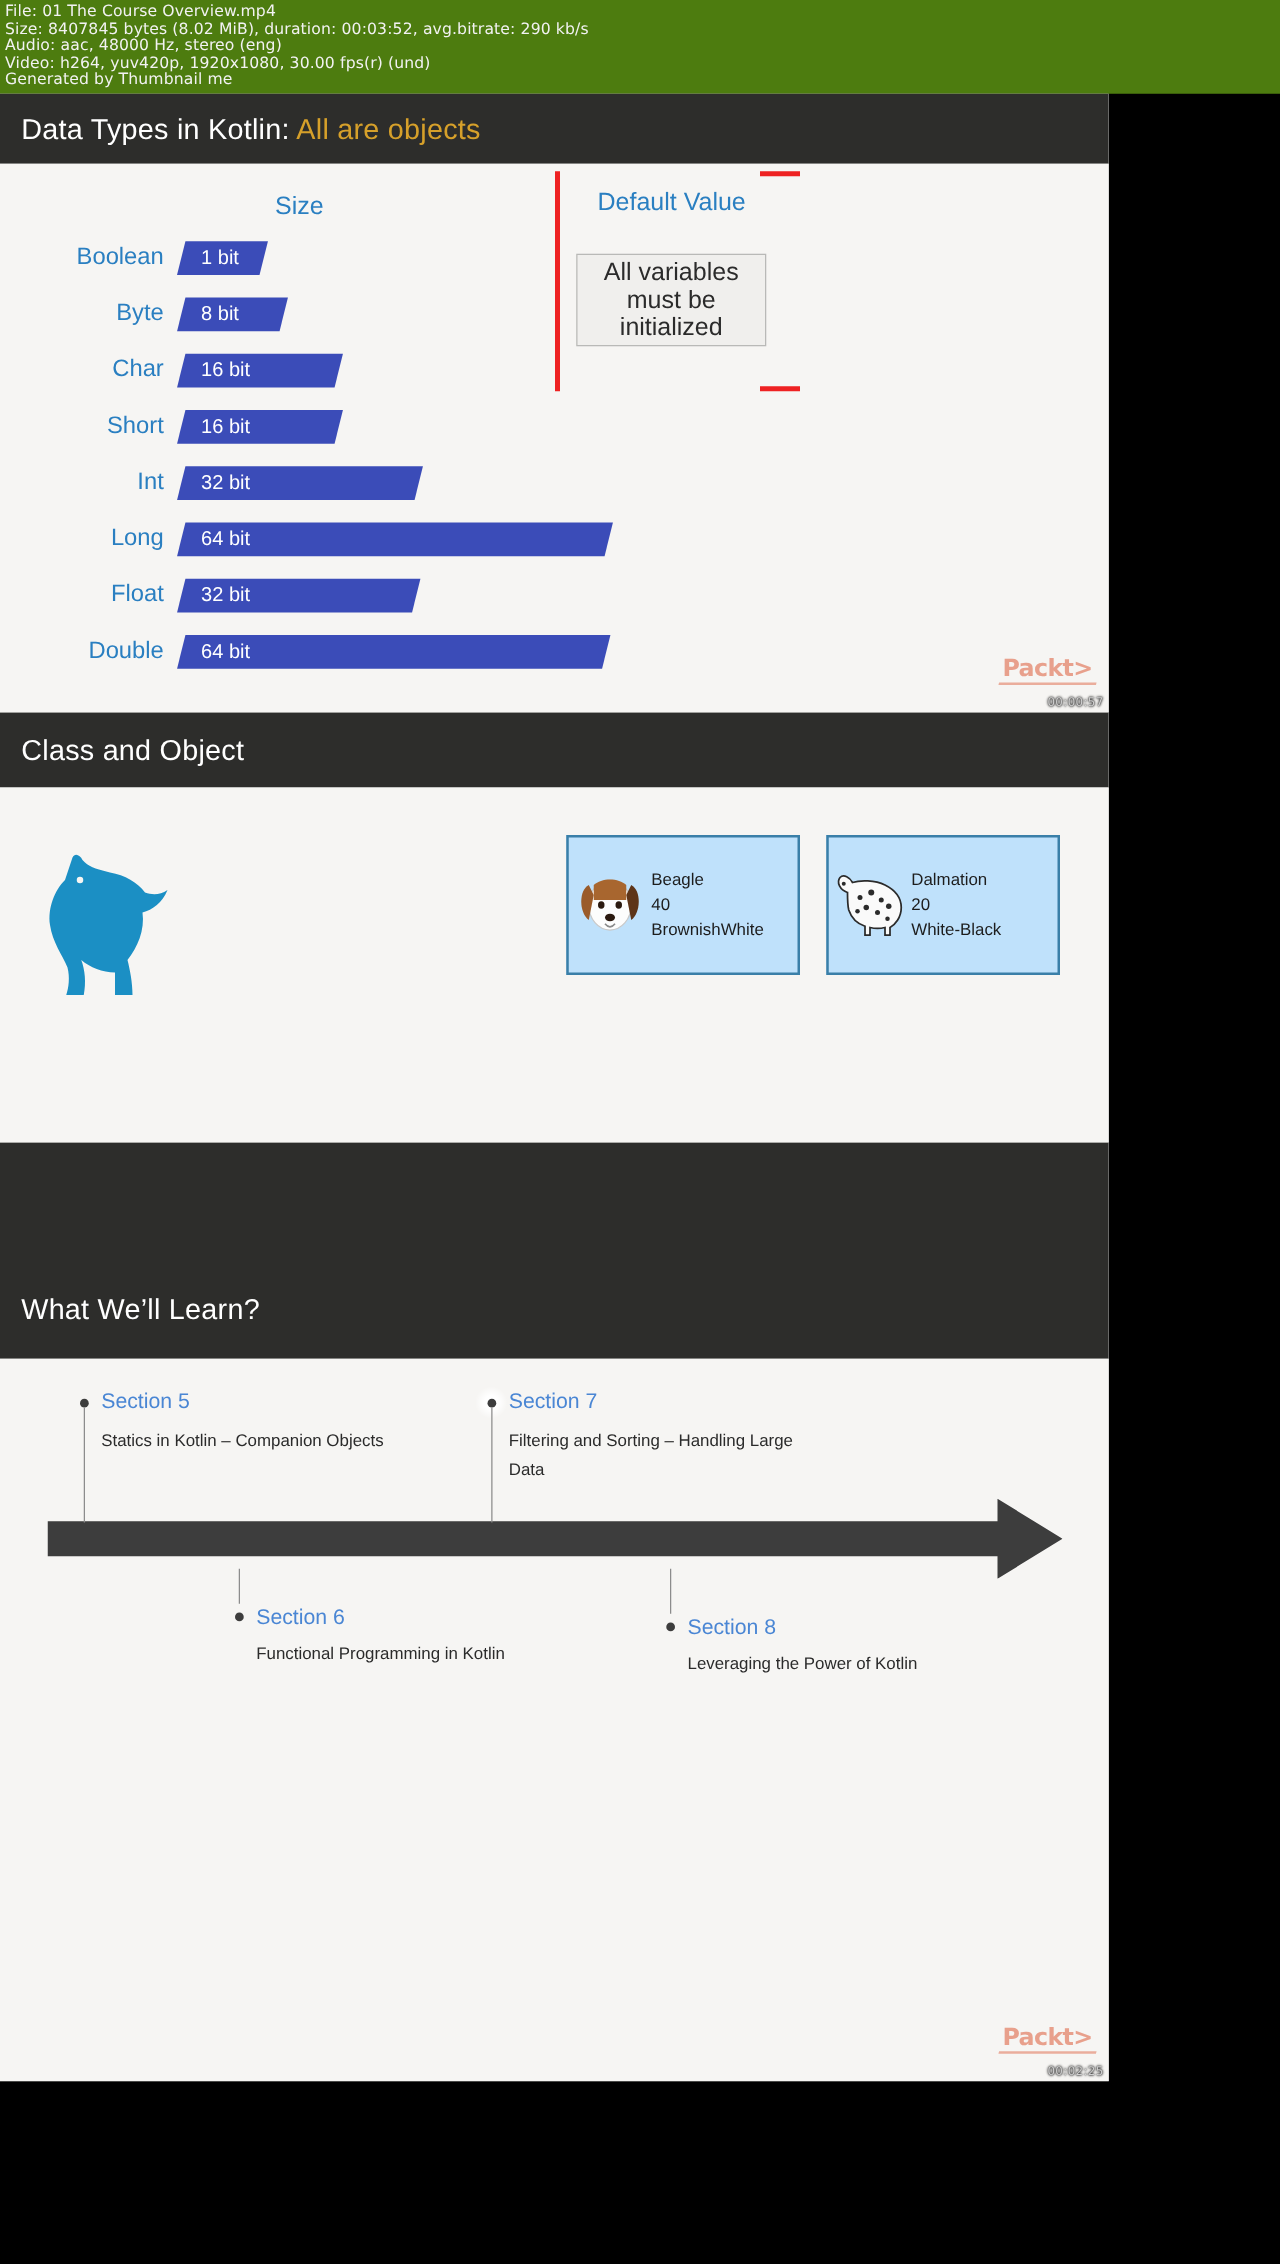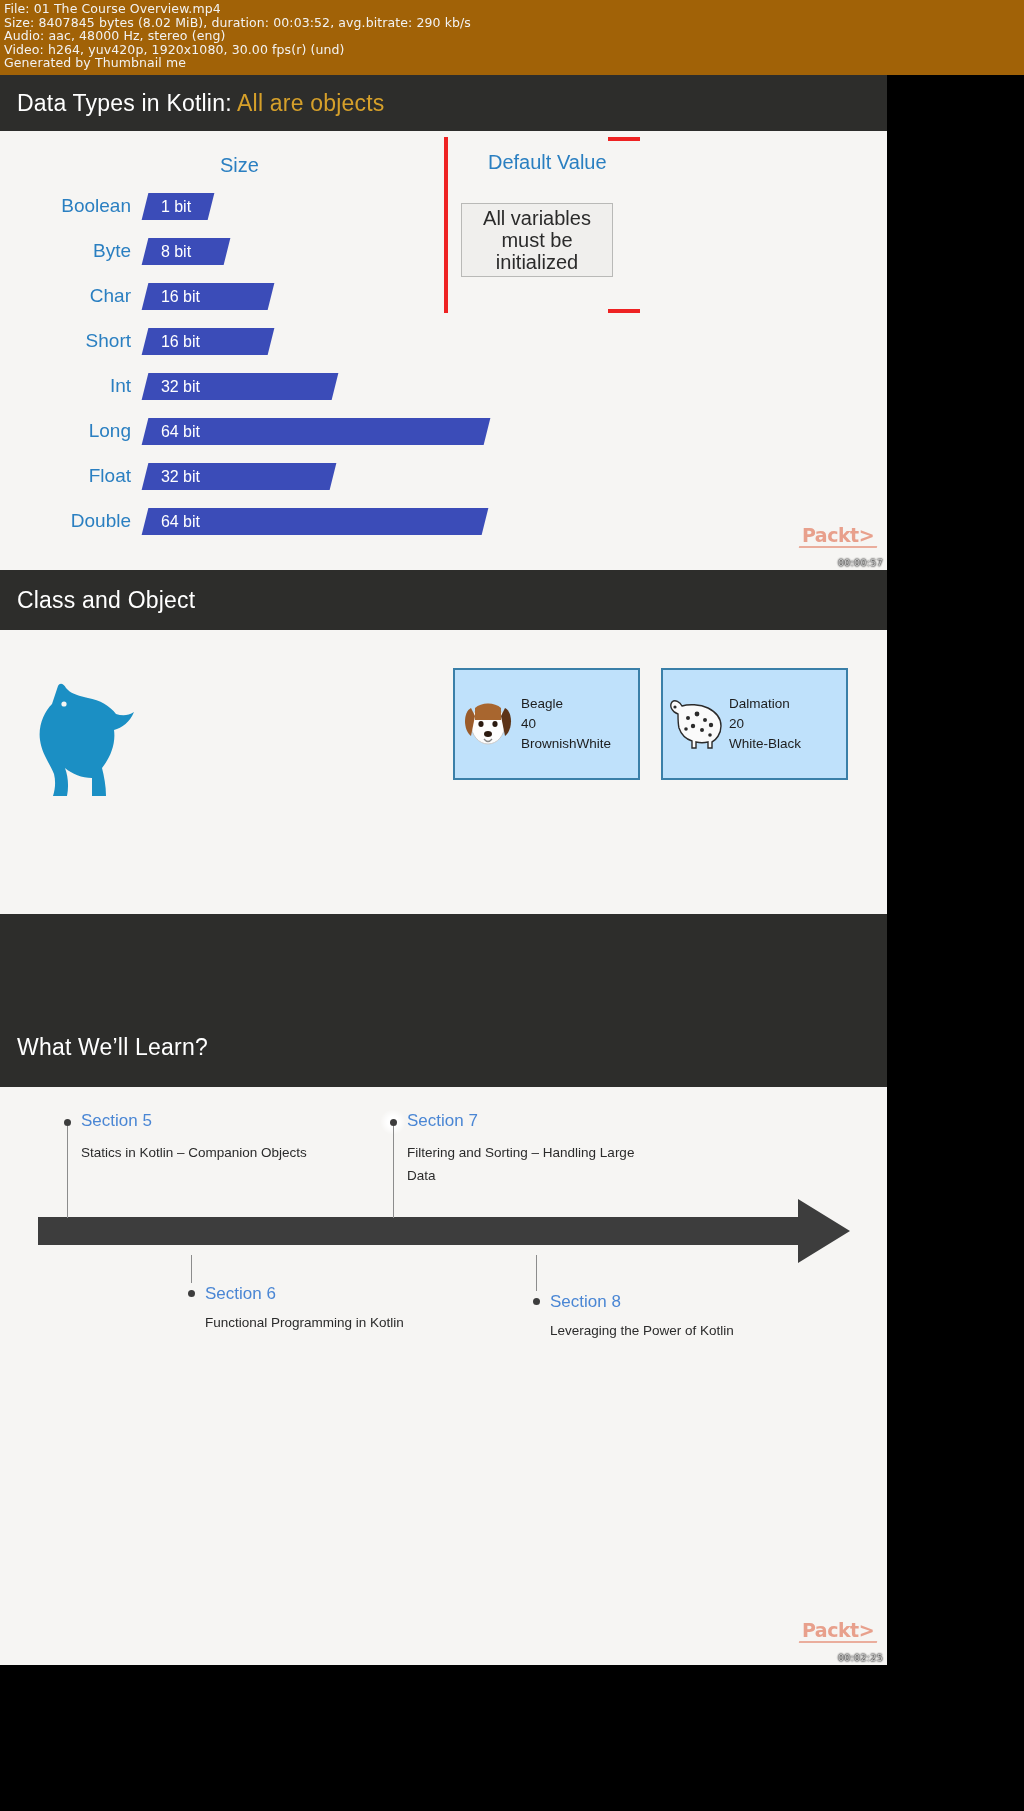--- a/index.html
+++ b/index.html
@@ -6,21 +6,21 @@
   html,body { background:#000; }
   body {
     width:1024px; height:1811px;
     font-family:"Liberation Sans", sans-serif;
     overflow:hidden;
     position:relative;
   }
 
   
   #meta {
-    background:#a16207; color:#f2f2f2;
+    background:#4d7c0f; color:#f2f2f2;
     padding:2px 8px 4px 4px;
     font-family:"DejaVu Sans", sans-serif;
     font-size:12.5px; line-height:13.6px;
     letter-spacing:0.1px;
     height:75px;
   }
   #meta div { white-space:nowrap; }
 
   
   .frame { position:relative; width:887px; background:#f6f5f3; overflow:hidden; }
@@ -76,21 +76,21 @@
   }
   .bar span {
     transform:skewX(14deg);
     color:#fff; font-size:16px;
     padding-left:16px; white-space:nowrap;
   }
 
   
   .dv-title {
     position:absolute; color:#2a7fc1; font-size:20px;
-    left:488px; top:20px;
+    left:478px; top:20px;
   }
   .dv-box {
     position:absolute; left:461px; top:72px;
     width:152px; height:74px;
     background:#f0efed; border:1px solid #b9b9b7;
     display:flex; align-items:center; justify-content:center;
     text-align:center;
     color:#2b2b2b; font-size:20px; line-height:22px;
   }
   .redbracket {

